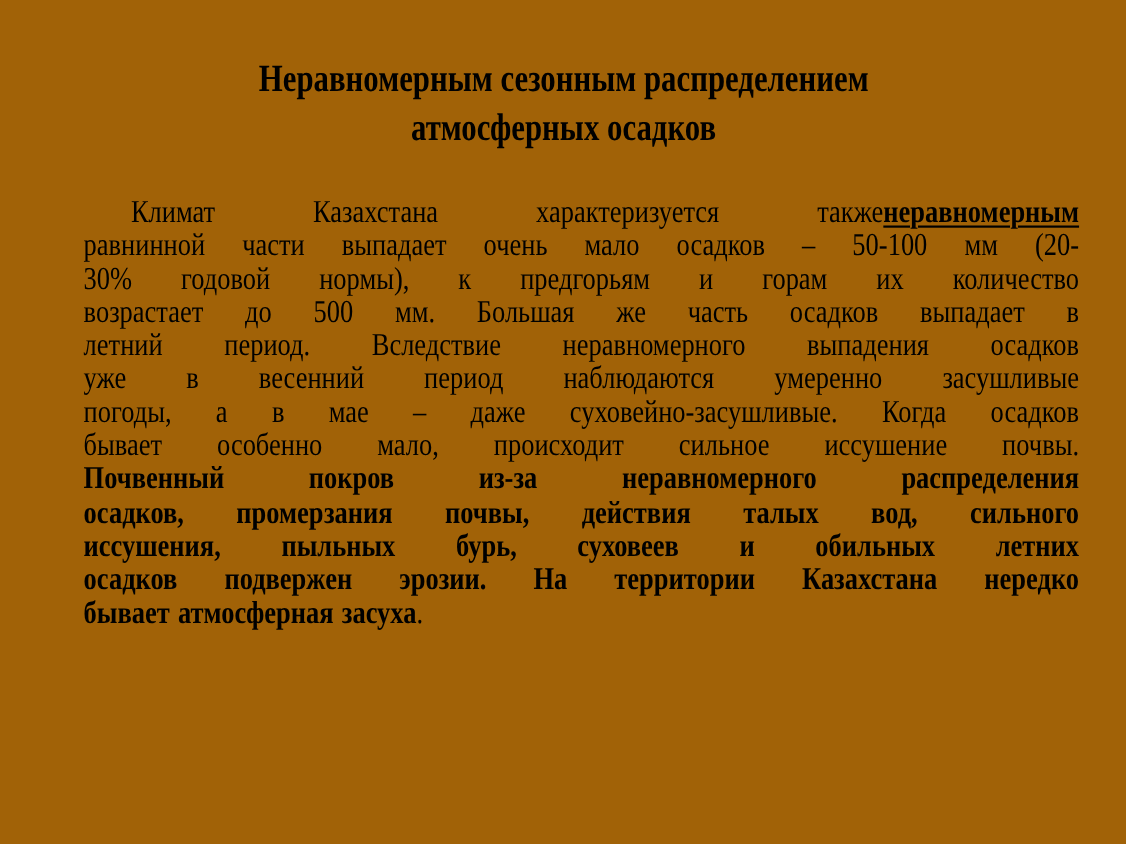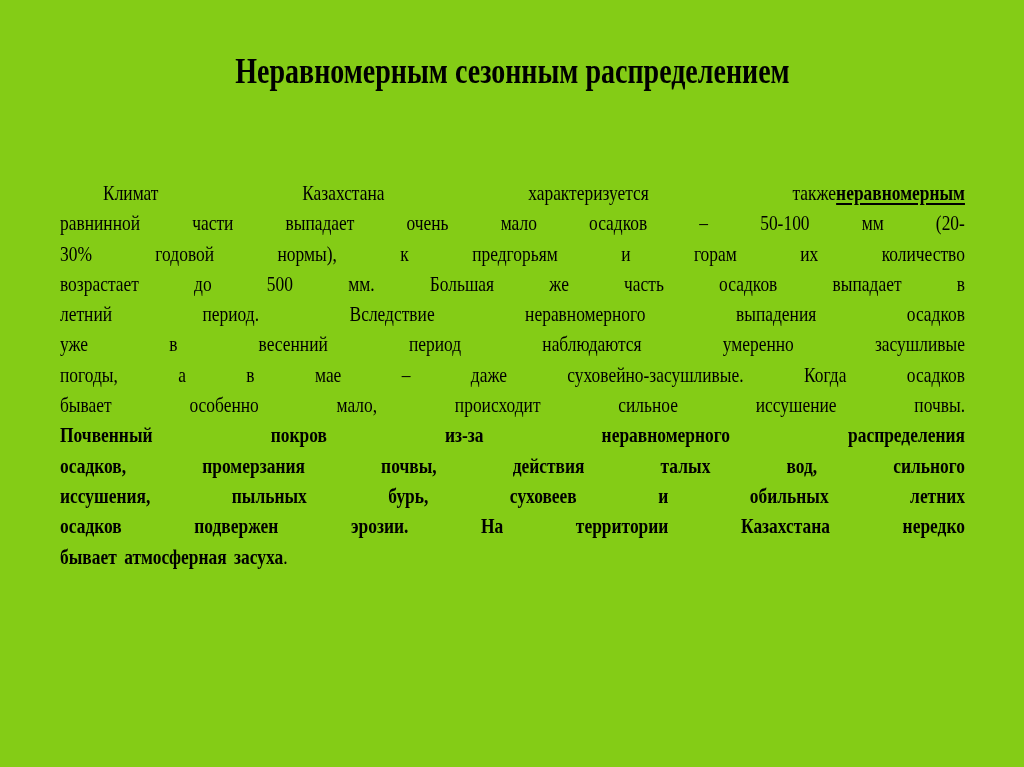--- a/index.html
+++ b/index.html
@@ -12,21 +12,21 @@
       height: 767px;
       position: relative;
       overflow: hidden;
       font-family: "Liberation Serif", "DejaVu Serif", serif;
       color: #000000;
     }
     .slide {
       position: absolute;
       left: 0; top: 0;
       width: 1024px; height: 767px;
-      background: #84cc16;
+      background: #a16207;
     }
     .title {
       position: absolute;
       left: 0;
       top: 50px;
       width: 1024px;
       text-align: center;
       font-weight: bold;
       font-size: 35px;
       line-height: 44px;
@@ -35,24 +35,24 @@
       display: block;
     }
     .title-line span {
       display: inline-block;
       transform: scaleX(0.80);
       transform-origin: center;
       white-space: nowrap;
     }
     .body {
       position: absolute;
-      left: 60px;
+      left: 76px;
       top: 178px;
       width: 905px;
-      font-size: 21px;
+      font-size: 29px;
     }
     .line {
       position: relative;
       height: 30.3px;
       line-height: 30px;
       white-space: nowrap;
     }
     .line-inner {
       position: absolute;
       left: 0;
@@ -68,20 +68,21 @@
     .b { font-weight: bold; }
     .u { text-decoration: underline; text-decoration-thickness: 2px; text-underline-offset: 3px; }
     .w { display: inline-block; }
   </style>
 </head>
 <body>
 
 <div class="slide">
   <div class="title">
     <div class="title-line"><span>Неравномерным сезонным распределением</span></div>
+    <div class="title-line"><span>атмосферных осадков</span></div>
   </div>
 
   <div class="body" id="body">
       <div class="line">
         <div class="line-inner" style="left: 43px; justify-content: space-between; gap: 0px; width: 1038.55px; transform: scaleX(0.83);">
           <span class="w"><span class="">Климат</span></span>
           <span class="w"><span class="">Казахстана</span></span>
           <span class="w"><span class="">характеризуется</span></span>
           <span class="w"><span class="">также</span><span class="b u">неравномерным</span></span>
         </div>

